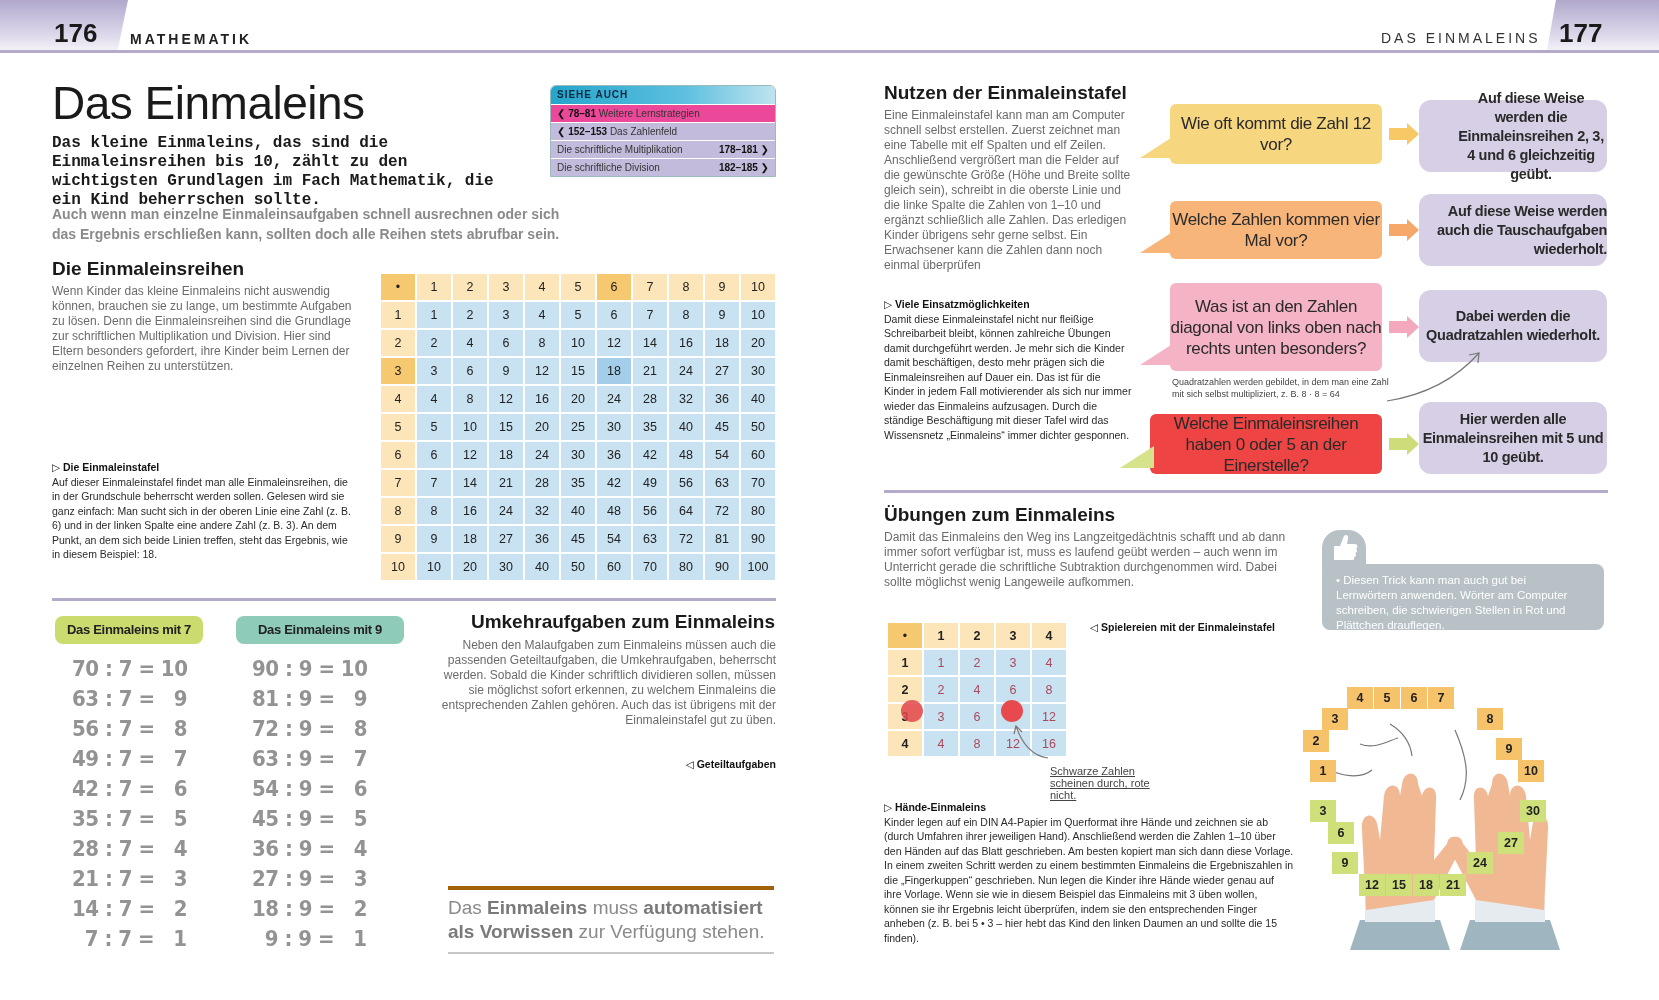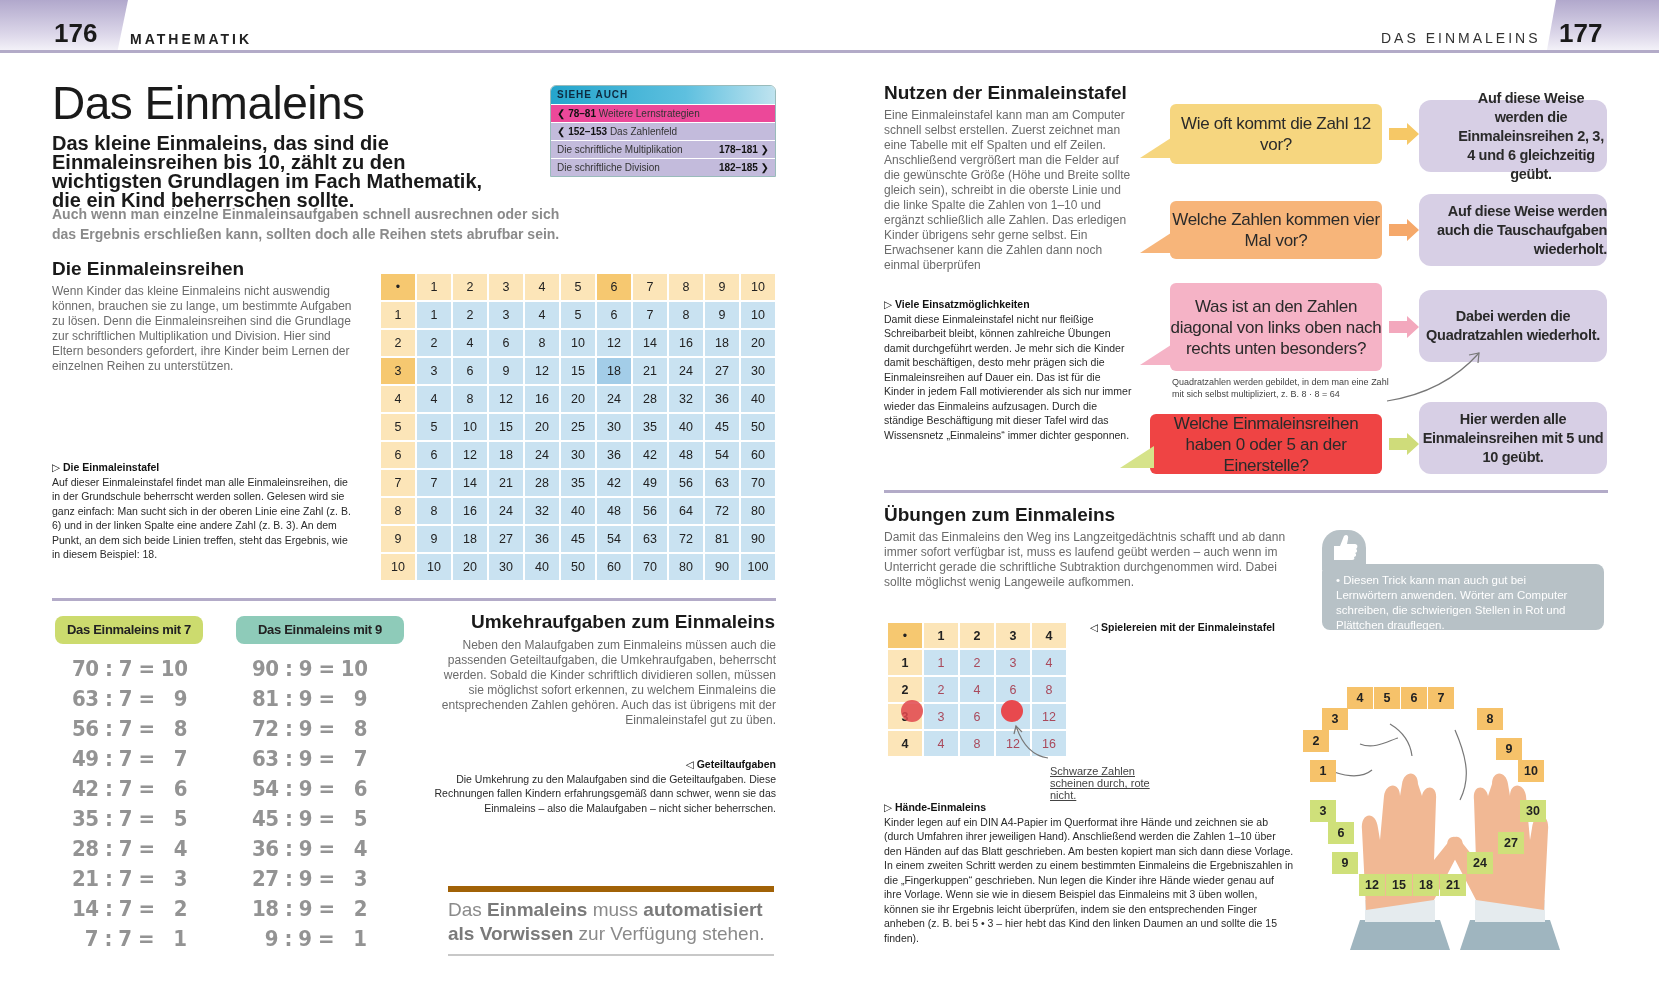--- a/index.html
+++ b/index.html
@@ -13,21 +13,21 @@
     clip-path: polygon(0 0, 100% 0, 92% 100%, 0 100%); }
   .hdr-tab-right { right: 0; top: 0; width: 112px; height: 50px;
     background: linear-gradient(180deg, #b1a8cc 0%, #ddd8ea 70%, #f3f1f8 100%);
     clip-path: polygon(8% 0, 100% 0, 100% 100%, 0 100%); }
   .hdr-line { left: 0; right: 0; top: 50px; height: 3px; background: #b3abc8; }
   .page-num { font-size: 26px; font-weight: bold; color: #1a1a1a; top: 18px; }
   .section-label { font-size: 14px; font-weight: bold; letter-spacing: 3px; top: 31px; color: #222; }
   .section-label-r { font-size: 14px; letter-spacing: 3px; top: 30px; color: #333; }
 
   h1.main-title { left: 52px; top: 76px; font-size: 46px; font-weight: normal; color: #1a1a1a; letter-spacing: -0.5px; }
-  .lead { left: 52px; top: 134px; width: 460px; font-size: 20px; font-weight: bold; line-height: 19px; color: #1a1a1a; }
+  .lead { left: 52px; top: 134px; width: 460px; font-size: 16px; font-weight: bold; line-height: 19px; color: #1a1a1a; font-family: Liberation Mono, monospace; }
   .intro { left: 52px; top: 204px; width: 520px; font-size: 14px; font-weight: bold; line-height: 20px; color: #8a8a8a; }
 
   
   .see-also { left: 550px; top: 85px; width: 226px; border: 1px solid #9bb; border-radius: 6px 6px 0 0; overflow: hidden; font-size: 10px; }
   .see-also .sa-head { background: linear-gradient(90deg, #24a5cc 0%, #5ec0df 60%, #bfe3ef 100%); color: #0d2a40; font-weight: bold; letter-spacing: 1px; padding: 3px 6px; height: 18px; }
   .see-also .sa-row { height: 18px; padding: 3px 6px; border-top: 1px solid #fff; display: flex; justify-content: space-between; color: #333; }
   .see-also .sa-row.yellow { background: #ec4899; }
   .see-also .sa-row.purple { background: #c3bbdc; }
   .see-also b { color: #111; }
 
@@ -47,21 +47,21 @@
   .divider { height: 3px; background: #b3abc8; }
 
   
   .pill { height: 28px; border-radius: 8px; font-size: 13px; font-weight: bold; color: #222; text-align: center; line-height: 28px; letter-spacing: -0.3px; }
   .pill.green { background: #ccdb6e; }
   .pill.teal { background: #8ecbb9; }
   .div-list { font-size: 22px; font-weight: bold; color: #939393; line-height: 30px; font-family: "DejaVu Sans Condensed", "Liberation Sans Narrow", "Liberation Sans", sans-serif; letter-spacing: -0.5px; }
   .div-list div { white-space: pre; }
 
   .umk-title { right: 884px; top: 611px; font-size: 19px; font-weight: bold; text-align: right; }
-  .quote { left: 448px; top: 886px; width: 326px; border-top: 6px solid #a16207; border-bottom: 2px solid #c8c8c8; padding: 6px 0 8px; font-size: 19px; line-height: 24px; color: #8a8a8a; }
+  .quote { left: 448px; top: 886px; width: 326px; border-top: 4px solid #a16207; border-bottom: 2px solid #c8c8c8; padding: 6px 0 8px; font-size: 19px; line-height: 24px; color: #8a8a8a; }
   .quote b { color: #7a7a7a; }
 
   
   .bubble { width: 212px; border-radius: 6px; display: flex; align-items: center; justify-content: center; text-align: center; font-size: 17px; line-height: 21px; color: #2a2a2a; font-family: "Liberation Sans Narrow", "Liberation Sans", sans-serif; letter-spacing: -0.3px; }
   .bubble::before { content: ""; position: absolute; left: -30px; bottom: 6px; width: 0; height: 0; border-top: 22px solid transparent; border-right: 34px solid var(--bc); }
   .answer { width: 188px; border-radius: 12px; background: #d7cfe5; display: flex; align-items: center; justify-content: center; text-align: center; font-size: 14.5px; font-weight: bold; line-height: 19px; color: #2a2a2a; letter-spacing: -0.3px; }
   .arrow { width: 30px; height: 22px; }
 
   .tip-box { left: 1322px; top: 564px; width: 282px; height: 66px; background: #b7c1c6; border-radius: 8px; font-size: 11.5px; line-height: 15px; color: #fff; padding: 9px 14px; }
   .tip-tab { left: 1322px; top: 530px; width: 44px; height: 40px; background: #b7c1c6; border-radius: 18px 18px 0 0; }
@@ -290,21 +290,20 @@
     <div>36 : 9 =   4</div>
     <div>27 : 9 =   3</div>
     <div>18 : 9 =   2</div>
     <div>  9 : 9 =   1</div>
   </div>
 
 <h2 class="abs sub umk-title">Umkehraufgaben zum Einmaleins</h2>
 <p class="abs body-grey" style="left:432px;top:638px;width:344px;text-align:right;">Neben den Malaufgaben zum Einmaleins müssen auch die passenden Geteiltaufgaben, die Umkehraufgaben, beherrscht werden. Sobald die Kinder schriftlich dividieren sollen, müssen sie möglichst sofort erkennen, zu welchem Einmaleins die entsprechenden Zahlen gehören. Auch das ist übrigens mit der Einmaleinstafel gut zu üben.</p>
 <div class="abs body-dark" style="left:430px;top:757px;width:346px;text-align:right;">
   <div class="caption-title">◁ Geteiltaufgaben</div>
-  <div>Die Umkehrung zu den Malaufgaben sind die Geteiltaufgaben. Diese Rechnungen fallen Kindern erfahrungsgemäß dann schwer, wenn sie das Einmaleins – also die Malaufgaben – nicht sicher beherrschen.</div>
 </div>
 
 <div class="abs quote">
   <span>Das </span><b>Einmaleins</b><span> muss </span><b>automatisiert</b><br>
   <b>als Vorwissen</b><span> zur Verfügung stehen.</span>
 </div>
 
 <h2 class="abs sub" style="left:884px;top:82px;">Nutzen der Einmaleinstafel</h2>
 <p class="abs body-grey" style="left:884px;top:108px;width:248px;">Eine Einmaleinstafel kann man am Computer schnell selbst erstellen. Zuerst zeichnet man eine Tabelle mit elf Spalten und elf Zeilen. Anschließend vergrößert man die Felder auf die gewünschte Größe (Höhe und Breite sollte gleich sein), schreibt in die oberste Linie und die linke Spalte die Zahlen von 1–10 und ergänzt schließlich alle Zahlen. Das erledigen Kinder übrigens sehr gerne selbst. Ein Erwachsener kann die Zahlen dann noch einmal überprüfen</p>
 <div class="abs body-dark" style="left:884px;top:297px;width:248px;">

